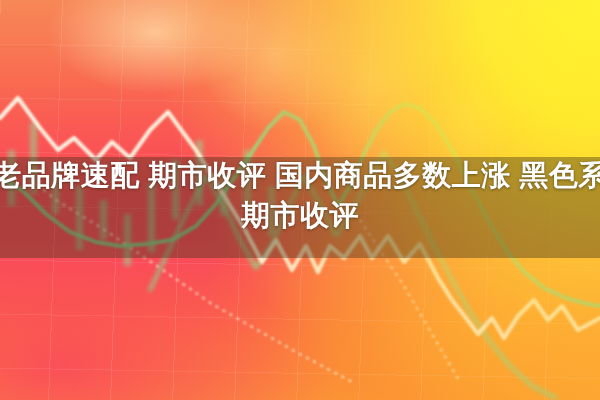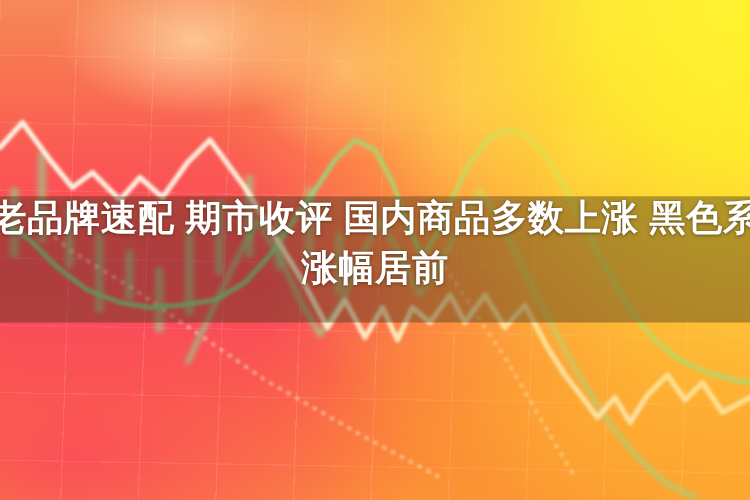--- a/index.html
+++ b/index.html
@@ -149,16 +149,16 @@
     <polyline id="lnWhite" class="blurA" fill="none" stroke="url(#gWhite)" stroke-width="4.2" opacity=".95" stroke-linejoin="round" stroke-linecap="round" points="0,118 18,98 40,128 58,150 74,138 96,160 112,142 130,158 150,130 168,112 196,150 218,186 244,228 262,262 276,240 292,270 306,246 318,272 330,246 344,258 360,236 372,258 388,236 404,262 420,244 438,278 452,300 466,318 478,334 492,318 504,338 518,316 534,300 548,320 562,306 578,330 600,318"></polyline>
   </svg>
 
   <div class="layer" id="glow-tr"></div>
   <div class="layer" id="soften"></div>
 
   <div id="text-band"></div>
 
   <div id="headline">
     <div class="hl-line">老品牌速配 期市收评  国内商品多数上涨 黑色系</div>
-    <div class="hl-line">涨幅居前</div>
+    <div class="hl-line">期市收评</div>
   </div>
 
 </div>
 
 </body></html>

